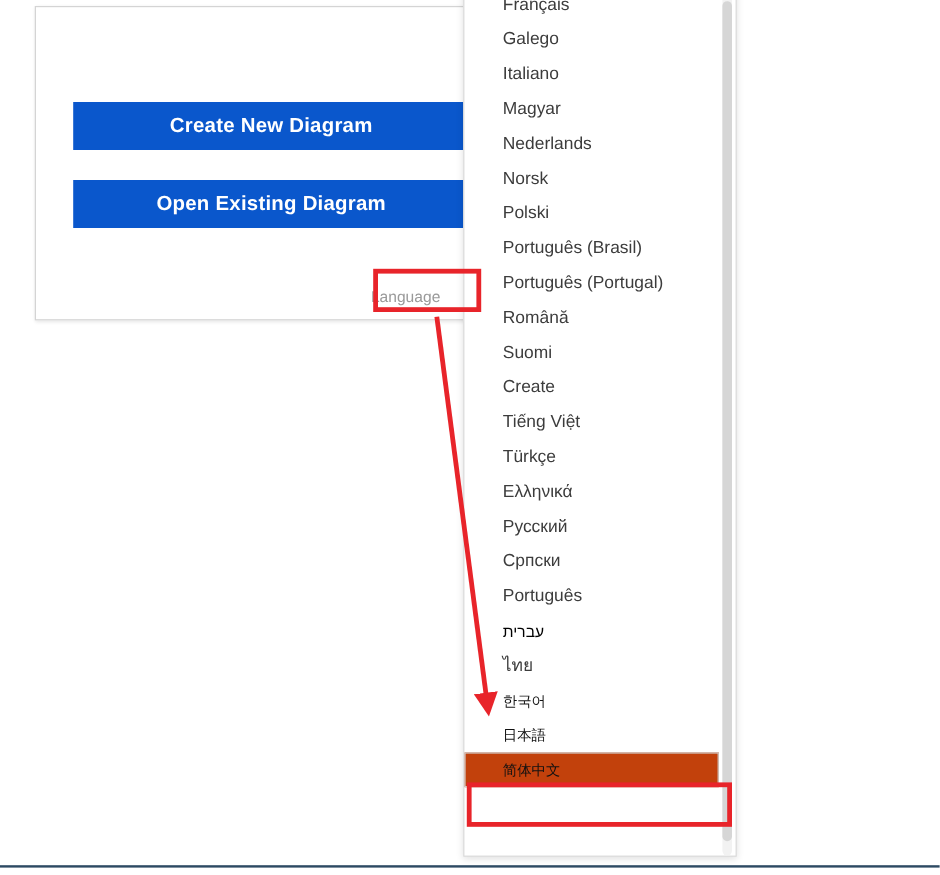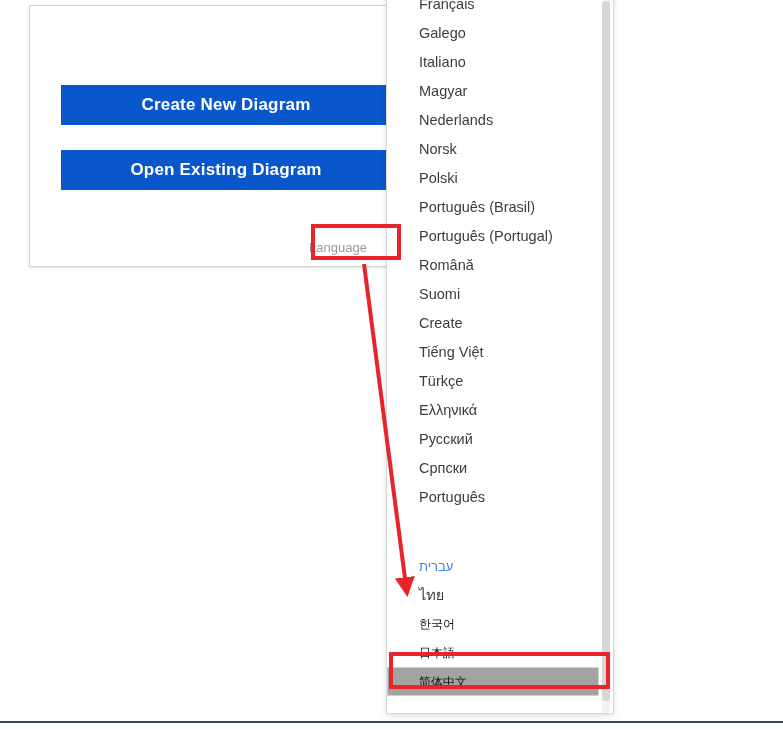--- a/index.html
+++ b/index.html
@@ -105,25 +105,24 @@
     white-space: nowrap;
     cursor: pointer;
     border: 1px solid transparent;
   }
   .language-item.cjk {
     font-size: 12px;
     color: #111111;
   }
   .language-item.rtl {
     font-size: 13px;
-    color: #3b82f6;
-    margin-top: 40px;
+    color: #000000;
   }
   .language-item.selected {
-    background: #a3a3a3;
+    background: #c2410c;
     border: 1px solid #cfcfcf;
   }
 
   
   #dropdown-scrollbar {
     position: absolute;
     right: 3px;
     top: 2px;
     width: 8px;
     height: 722px;

